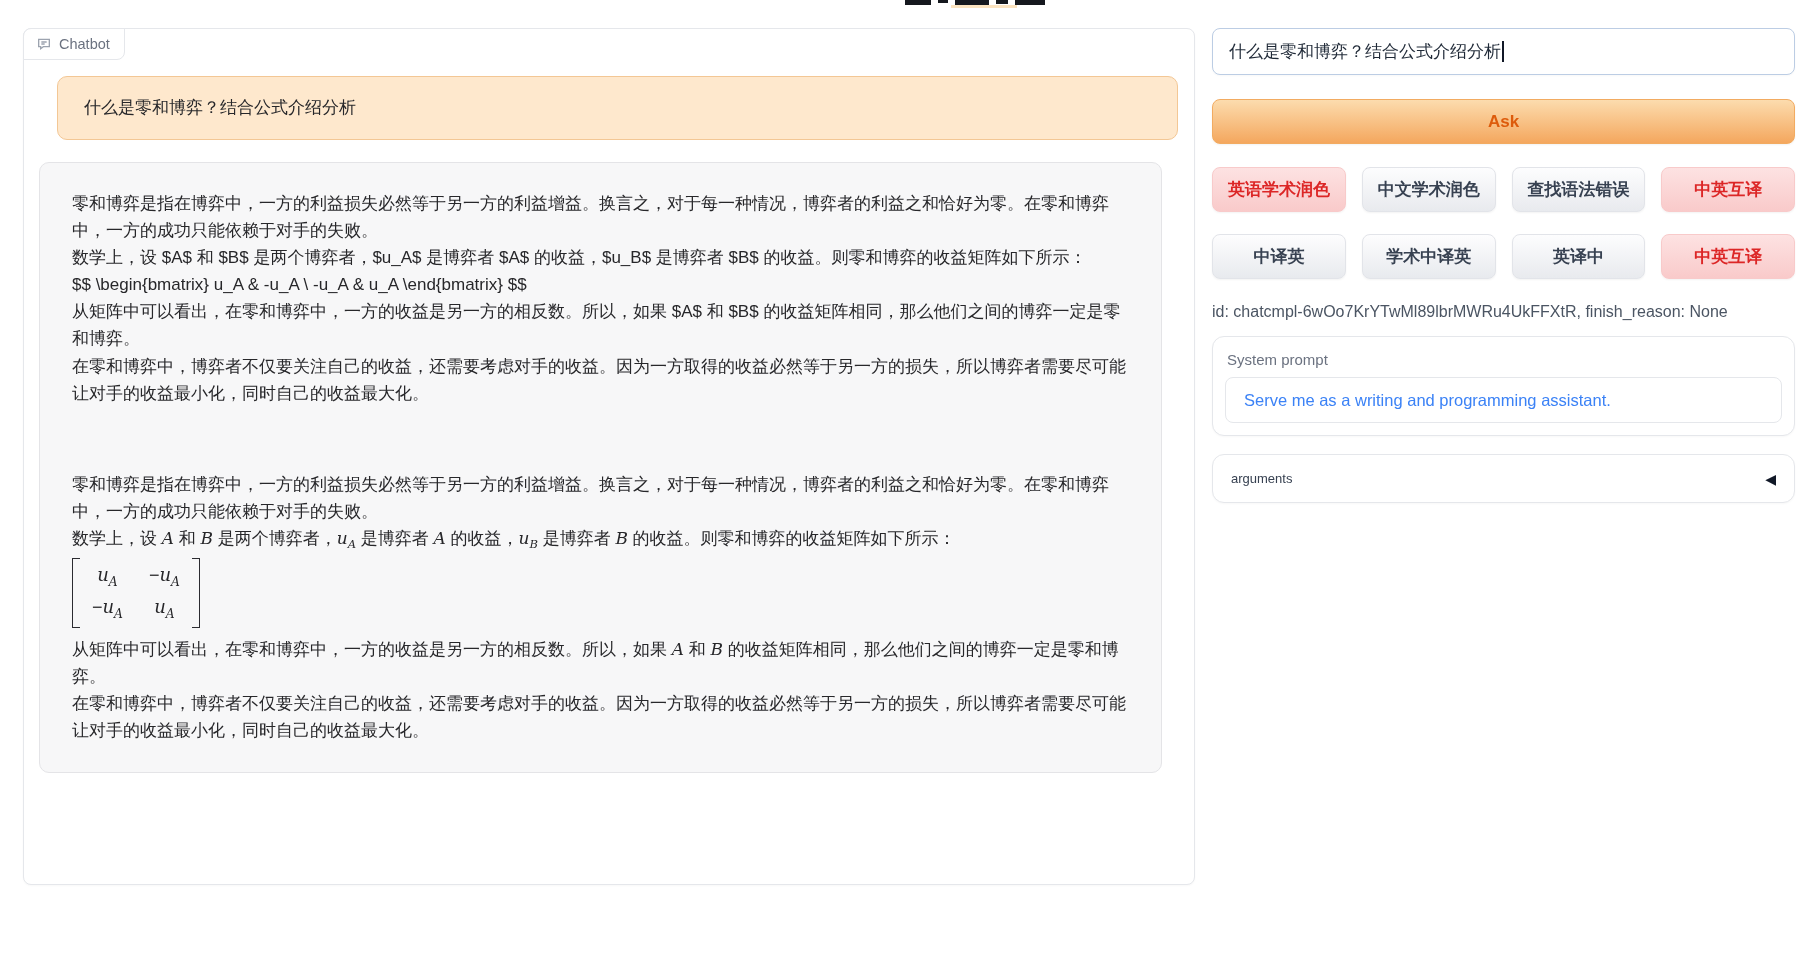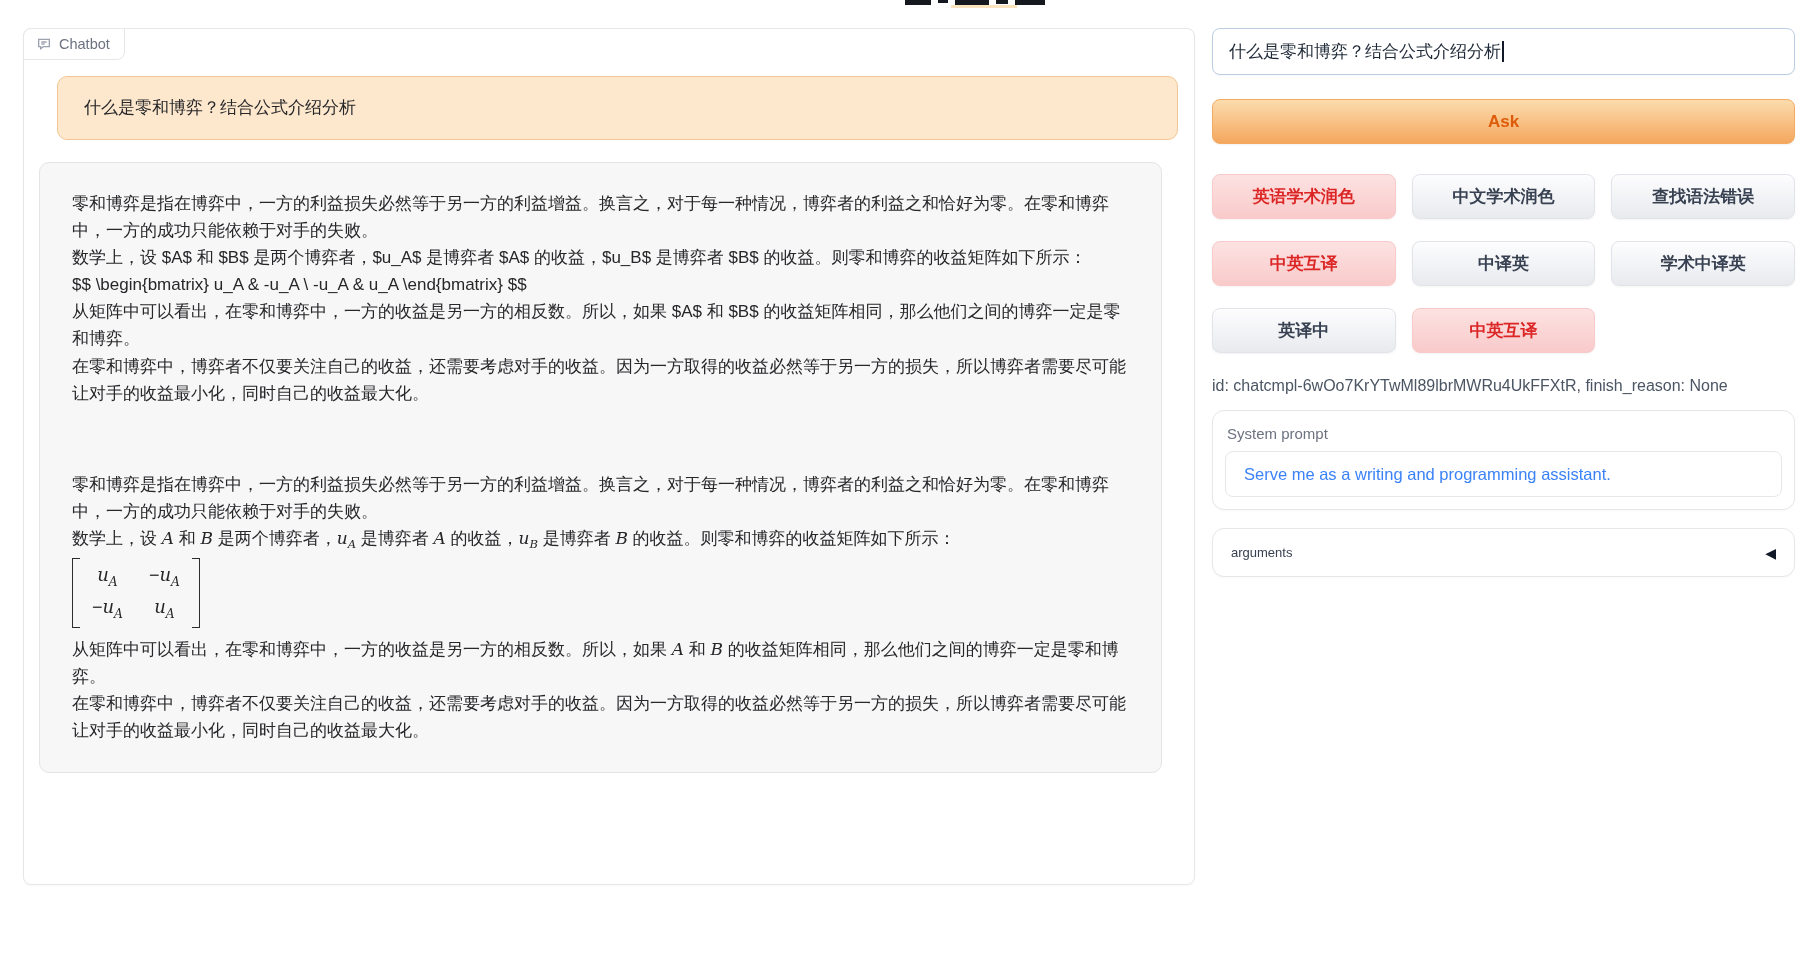--- a/index.html
+++ b/index.html
@@ -41,21 +41,21 @@
   .right-panel { position:absolute; left:1212px; top:28px; width:583px; }
   .question-box { width:100%; height:47px; background:#fff; border:1px solid #bccde4; border-radius:8px;
                   display:flex; align-items:center; padding:0 16px; font-size:17px; color:#1f2937;
                   box-shadow:0 1px 2px rgba(0,0,0,.03); }
   .caret { display:inline-block; width:2px; height:21px; background:#111827; margin-left:1px; }
 
   .btn { display:flex; align-items:center; justify-content:center; border-radius:8px; cursor:pointer;
          font-weight:bold; box-shadow:0 1px 2px rgba(0,0,0,.05); }
   .btn-ask { margin-top:24px; width:100%; height:45px; font-size:17px; color:#dd5b0b;
              background:linear-gradient(to bottom,#fcdcae,#f4a75e); border:1px solid #f2ab61; }
-  .btn-grid { margin-top:30px; display:grid; grid-template-columns:1fr 1fr 1fr; column-gap:16px; row-gap:22px;font-family:Liberation Serif, serif; }
+  .btn-grid { margin-top:23px; display:grid; grid-template-columns:1fr 1fr 1fr 1fr; column-gap:16px; row-gap:22px;font-family:Liberation Serif, serif; }
   .btn-quick { height:45px; font-size:17px; }
   .btn-pink { background:linear-gradient(to bottom,#fde2e2,#f9caca); border:1px solid #f8caca; color:#dc2626; }
   .btn-gray { background:linear-gradient(to bottom,#fdfdfe,#e8eaee); border:1px solid #e2e4e9; color:#374151; }
 
   .status-line { margin-top:24px; font-size:16px; color:#4b5563; }
 
   .card { margin-top:15px; background:#fff; border:1px solid #e5e7eb; border-radius:12px;
           box-shadow:0 1px 2px rgba(0,0,0,.03); }
   .sys-card { padding:12px; }
   .sys-label { font-size:15px; color:#6b7280; padding:2px 2px 9px 2px; }

